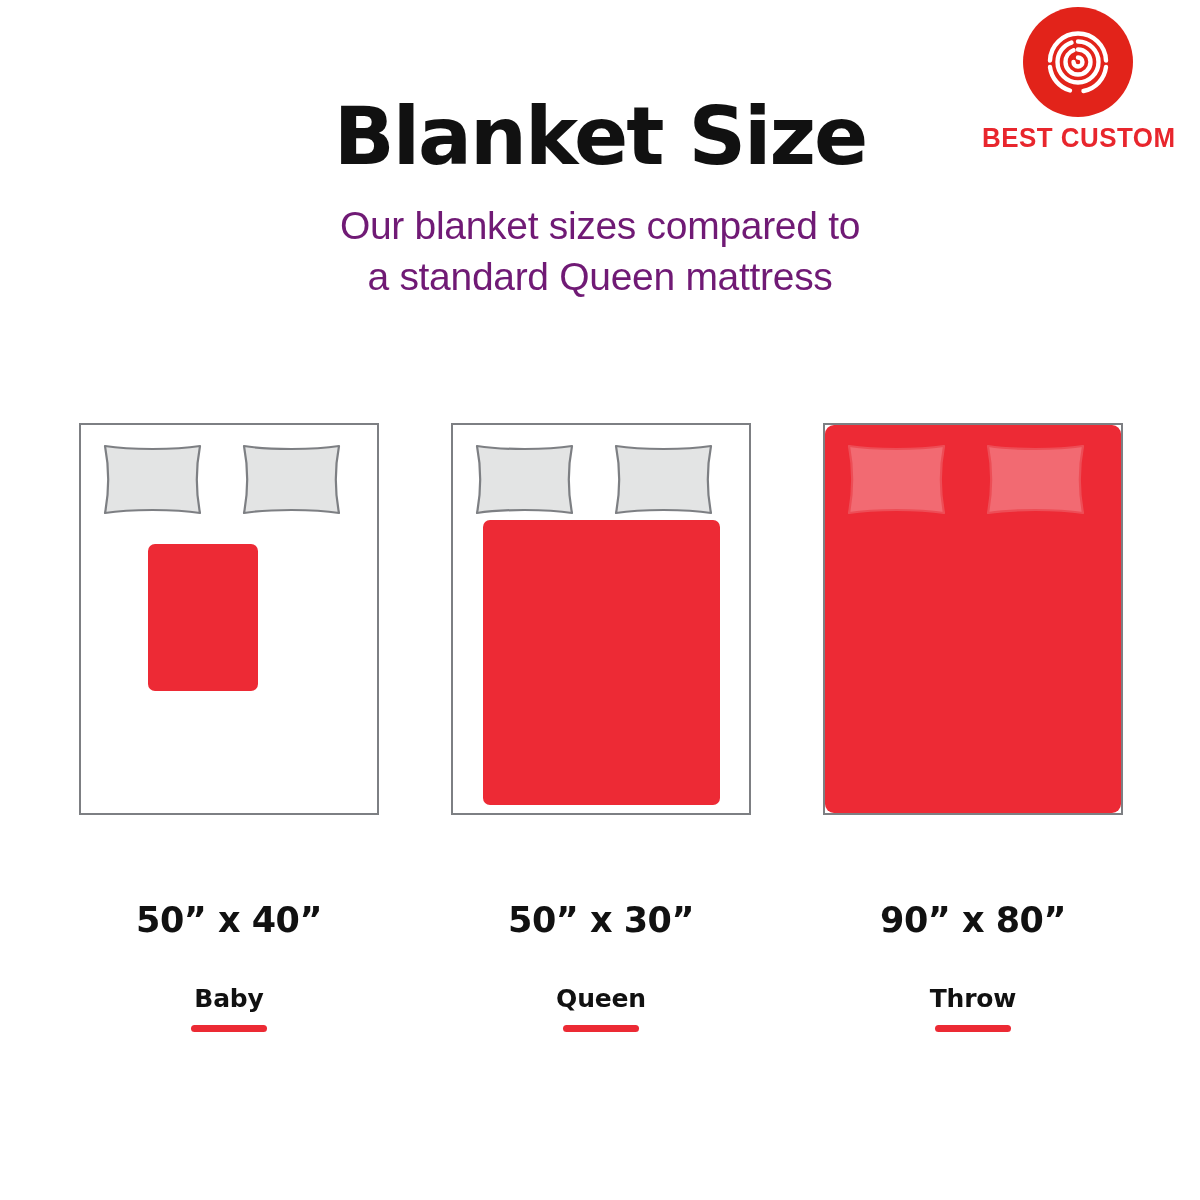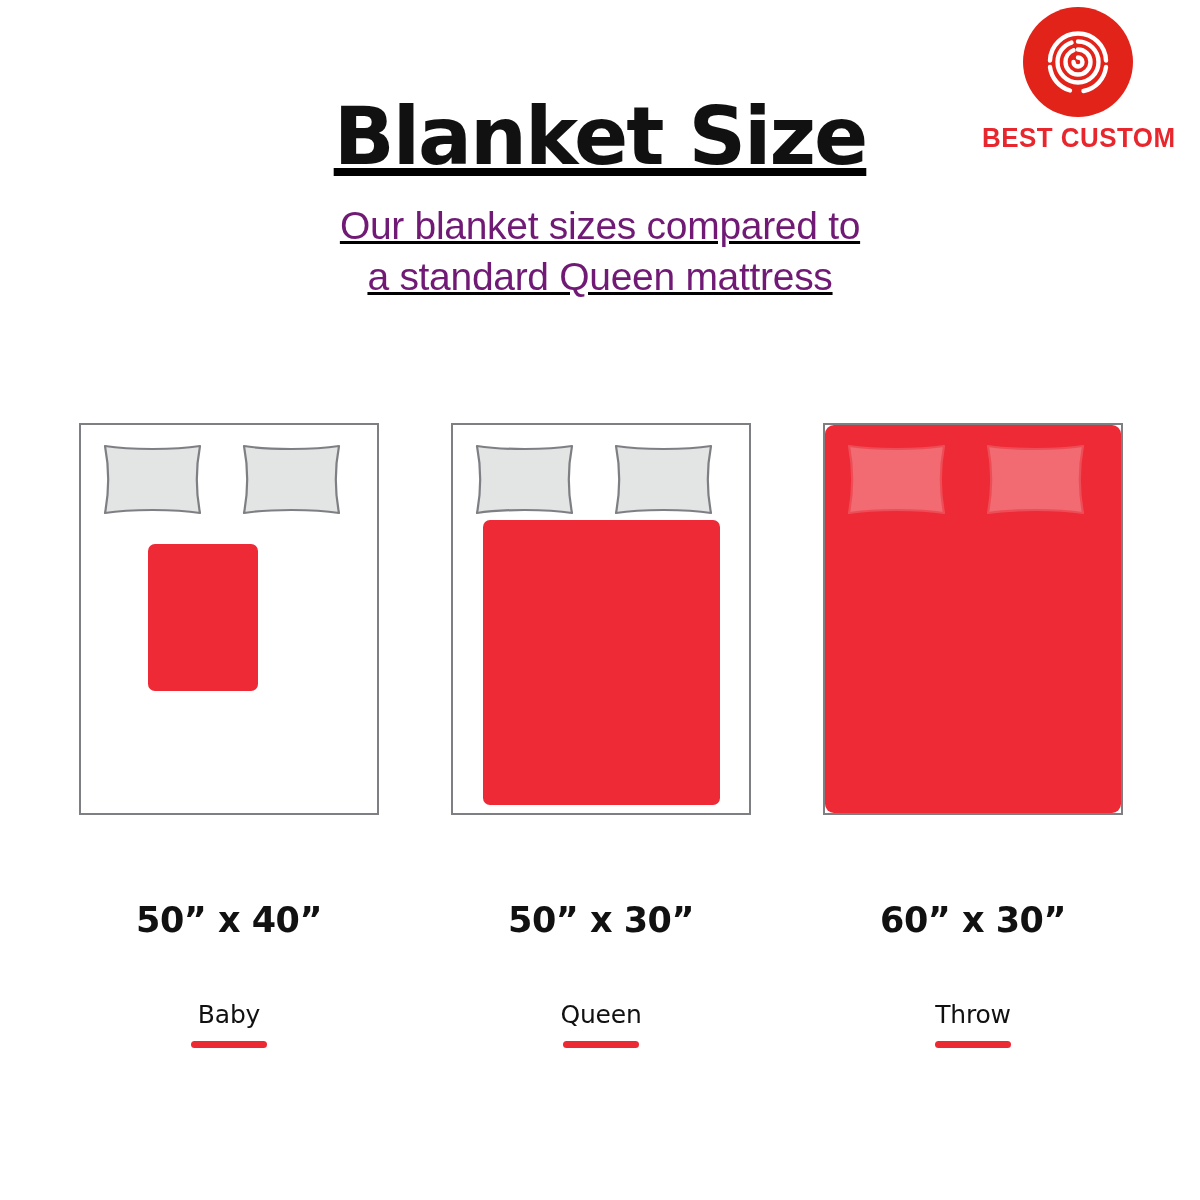--- a/index.html
+++ b/index.html
@@ -40,21 +40,20 @@
     transform: scaleX(0.96);
   }
 
   
   .header {
     position: absolute;
     top: 96px;
     left: 0;
     width: 1200px;
     text-align: center;
-    text-decoration: underline;
   }
   .title {
     font-family: "DejaVu Sans", sans-serif;
     font-weight: bold;
     font-size: 80px;
     line-height: 1.02;
     letter-spacing: -2px;
     color: #111111;
     margin: 0;
   }
@@ -164,23 +163,23 @@
 
   .cap-dims {
     font-family: "DejaVu Sans", sans-serif;
     font-weight: bold;
     font-size: 35px;
     letter-spacing: -0.5px;
     color: #111111;
     white-space: nowrap;
   }
   .cap-name {
-    margin-top: 60px;
+    margin-top: 44px;
     font-family: "DejaVu Sans", sans-serif;
-    font-weight: normal;
+    font-weight: bold;
     font-size: 25px;
     letter-spacing: -0.2px;
     color: #111111;
   }
   .cap-rule {
     margin: 12px auto 0 auto;
     width: 76px;
     height: 7px;
     border-radius: 4px;
     background: #EC2A34;
@@ -279,18 +278,18 @@
     <div class="cap-rule"></div>
   </div>
 
   <div class="caption cap-2">
     <div class="cap-dims">50” x 30”</div>
     <div class="cap-name">Queen</div>
     <div class="cap-rule"></div>
   </div>
 
   <div class="caption cap-3">
-    <div class="cap-dims">60” x 30”</div>
+    <div class="cap-dims">90” x 80”</div>
     <div class="cap-name">Throw</div>
     <div class="cap-rule"></div>
   </div>
 
 </div>
 
 </body></html>

